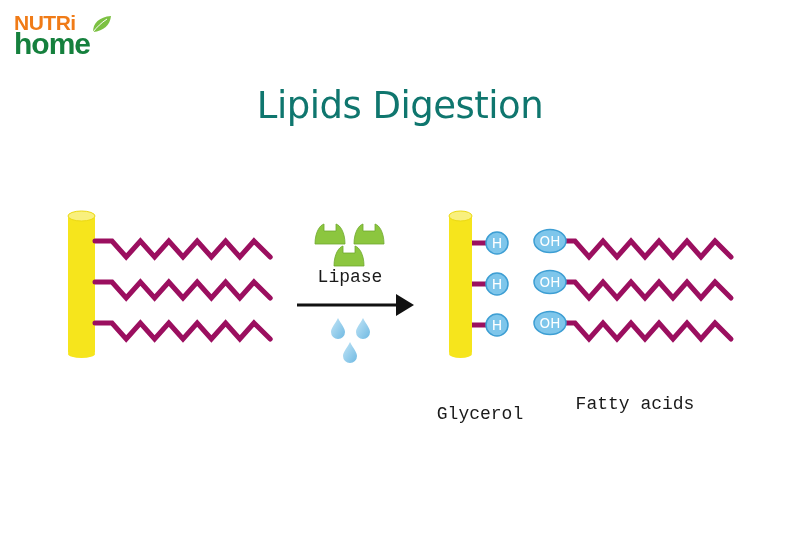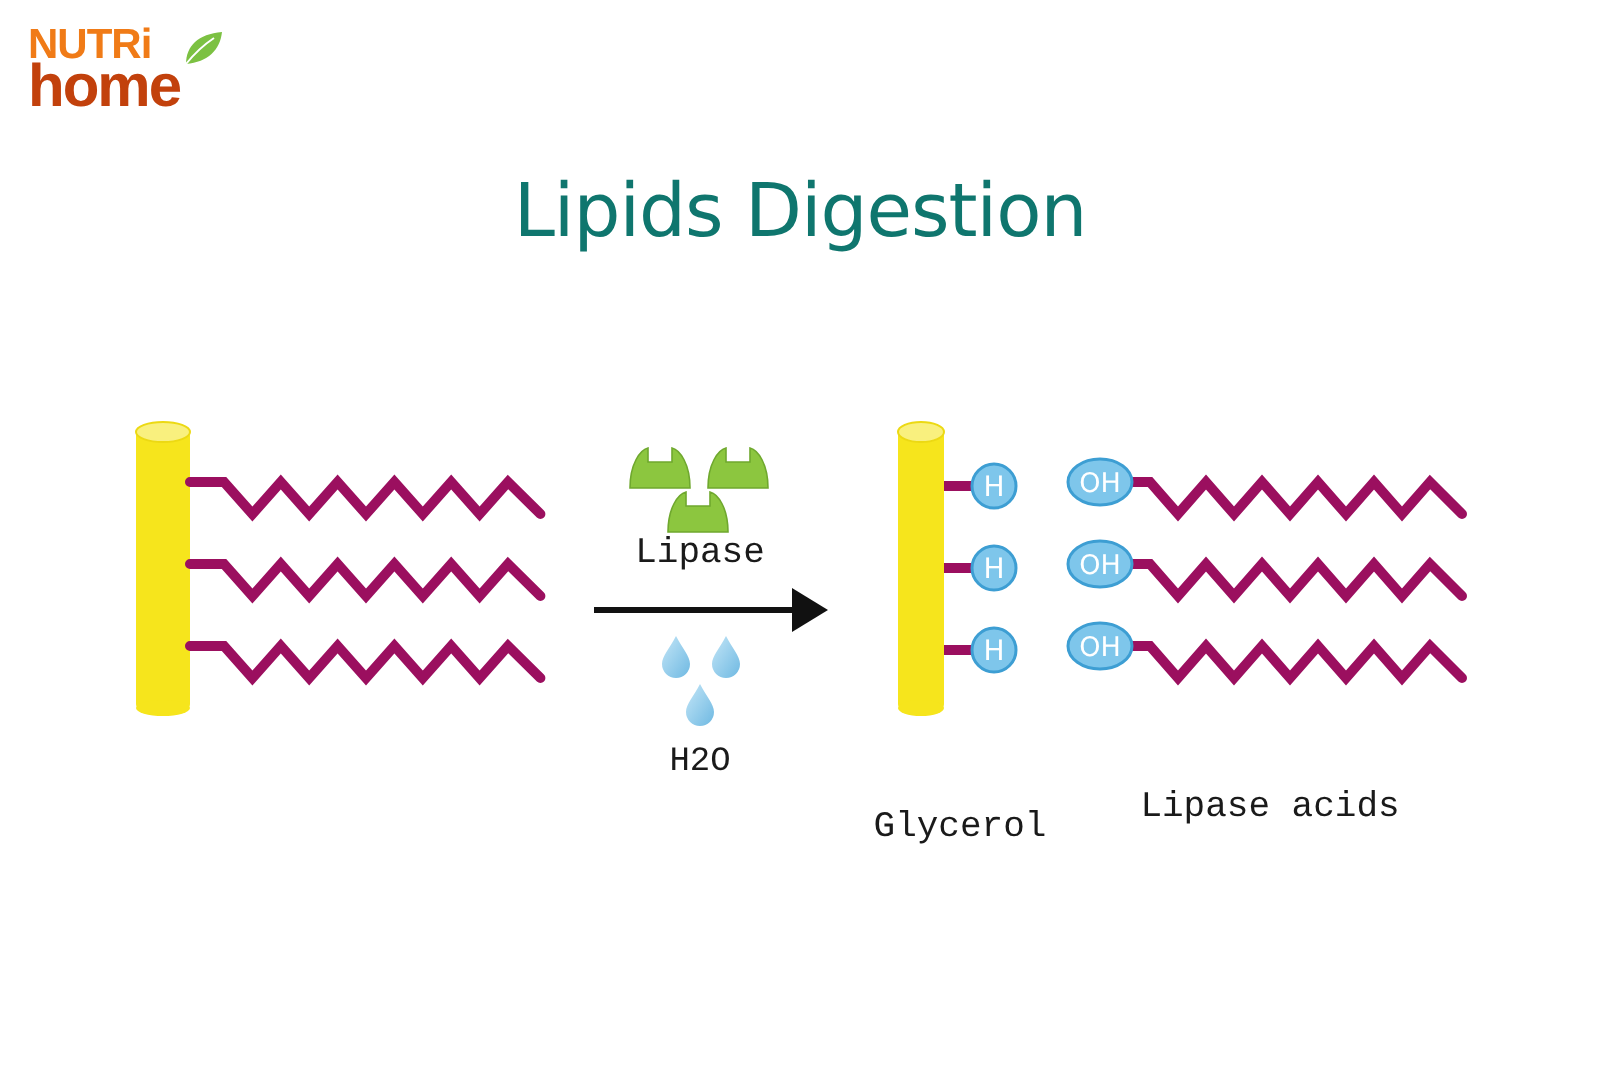--- a/index.html
+++ b/index.html
@@ -3,21 +3,21 @@
 <meta charset="utf-8">
 <style>
   html, body { margin: 0; padding: 0; background: #ffffff; }
   body { width: 800px; height: 535px; position: relative; overflow: hidden;
          font-family: "DejaVu Sans", "Liberation Sans", sans-serif; }
   #stage { position: absolute; left: 0; top: 0; width: 800px; height: 535px; }
   .logo { position: absolute; left: 14px; top: 12px; width: 100px; height: 50px; }
   .logo-top { position: absolute; left: 0; top: 0; font-family: "Liberation Sans", sans-serif;
               font-weight: bold; font-size: 21px; color: #f07b17; letter-spacing: -0.5px; line-height: 22px; }
   .logo-bottom { position: absolute; left: 0; top: 16px; font-family: "Liberation Sans", sans-serif;
-                 font-weight: bold; font-size: 30px; color: #c2410c; letter-spacing: -1px; line-height: 32px; }
+                 font-weight: bold; font-size: 30px; color: #15803d; letter-spacing: -1px; line-height: 32px; }
   .logo-leaf { position: absolute; left: 77px; top: 3px; }
   .title { position: absolute; left: 0; width: 800px; top: 84px; text-align: center;
            font-size: 37px; color: #0f766e; font-family: "DejaVu Sans", sans-serif; letter-spacing: -0.5px; }
   .label { position: absolute; font-size: 18px; color: #1a1a1a; text-align: center;
            font-family: Liberation Mono, monospace; line-height: 25px; white-space: nowrap; }
 </style>
 </head>
 <body>
 
 <div id="stage">
@@ -123,17 +123,16 @@
             <text x="550" y="328" text-anchor="middle" fill="#ffffff" font-size="13.5" font-family="&quot;DejaVu Sans&quot;, sans-serif">OH</text>
           </g>
         </g>
     </g>
   </svg>
 
   <div class="label" style="left:92px; top:392px; width:180px;">
   </div>
 
   <div class="label" style="left:300px; top:265px; width:100px;">Lipase</div>
-  <div class="label" style="left:310px; top:369px; width:80px; font-size:17px;">H2O</div>
 
   <div class="label" style="left:420px; top:392px; width:120px;margin-top:10px;">Glycerol</div>
-  <div class="label" style="left:565px; top:392px; width:140px;">Lipase acids</div>
+  <div class="label" style="left:565px; top:392px; width:140px;">Fatty acids</div>
 </div>
 
 </body></html>

